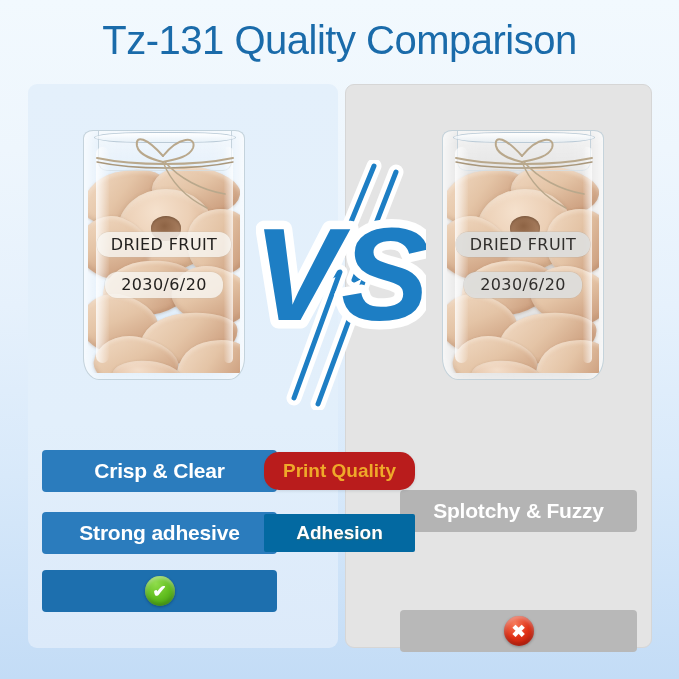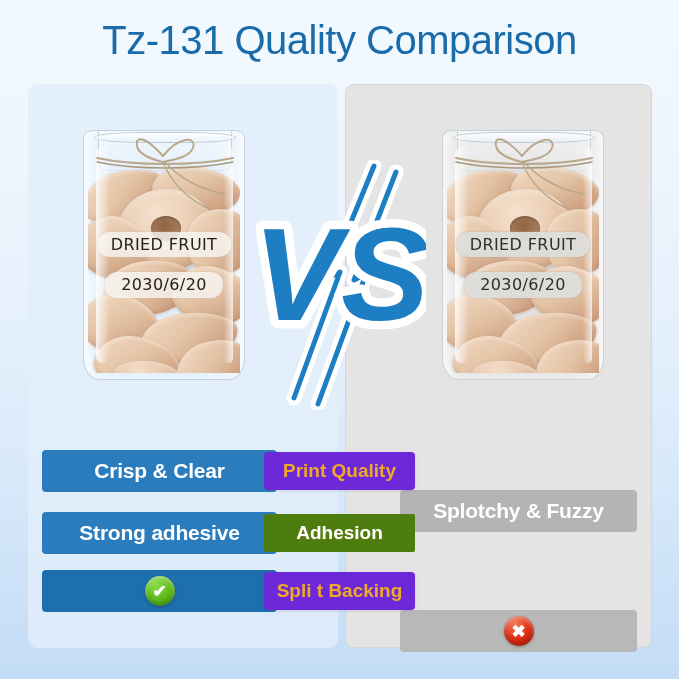--- a/index.html
+++ b/index.html
@@ -249,27 +249,27 @@
     height: 38px;
     display: flex;
     align-items: center;
     justify-content: center;
     font-size: 19px;
     font-weight: bold;
     white-space: nowrap;
     z-index: 5;
   }
   .chip-white {
-    background: #6d28d9;
+    background: #b91c1c;
     color: #efa92a;
-    border-radius: 4px;
+    border-radius: 15px;
     box-shadow: 0 1px 3px rgba(80,90,105,.18);
   }
   .chip-amber {
-    background: #4d7c0f;
+    background: #0369a1;
     color: #ffffff;
     border-radius: 2px;
     text-shadow: 0 1px 1px rgba(180,130,10,.35);
   }
 
   
   .status-icon {
     width: 30px;
     height: 30px;
     border-radius: 50%;
@@ -421,16 +421,13 @@
   <div class="bar bar-left">
     <span class="status-icon icon-check">
       <span>✔</span>
     </span>
   </div>
   <div class="bar bar-right">
     <span class="status-icon icon-cross">
       <span>✖</span>
     </span>
   </div>
-  <div class="chip chip-white">
-    <span>Spli t Backing</span>
-  </div>
 </div>
 
 </body></html>

